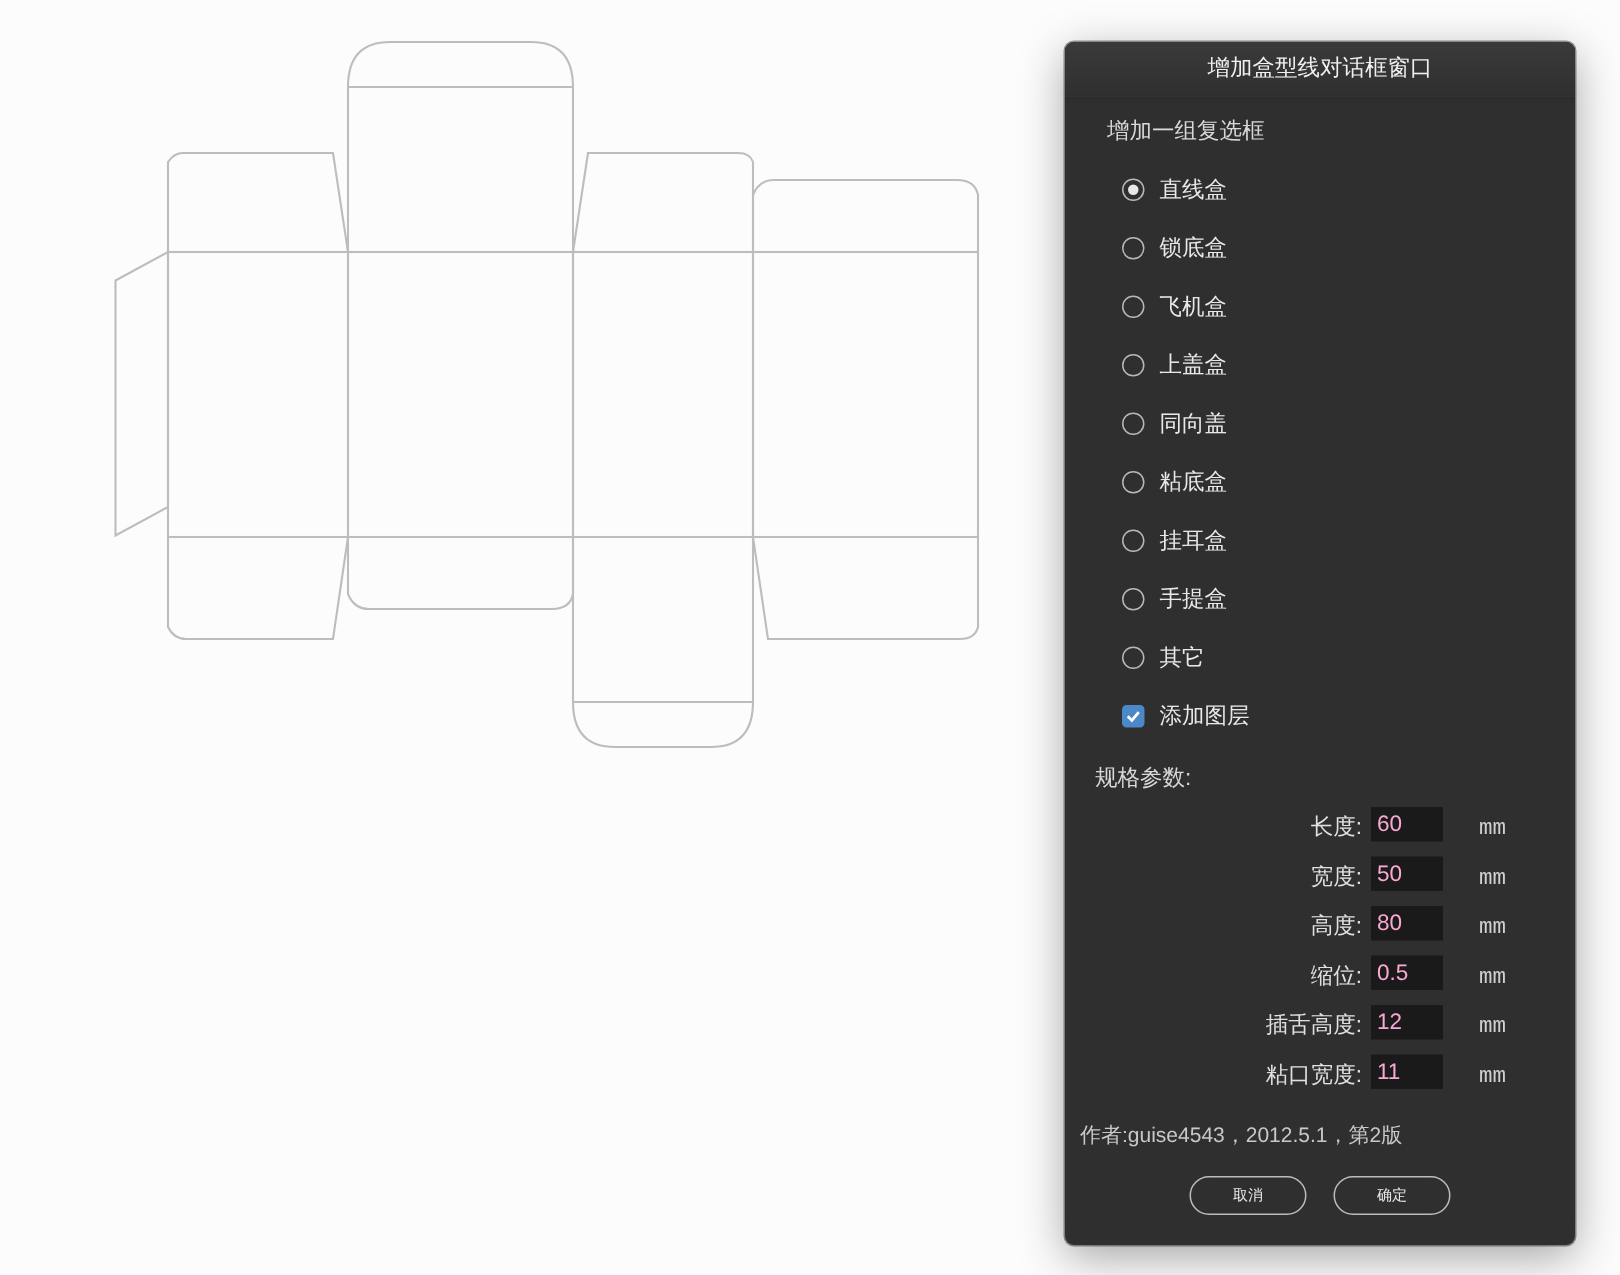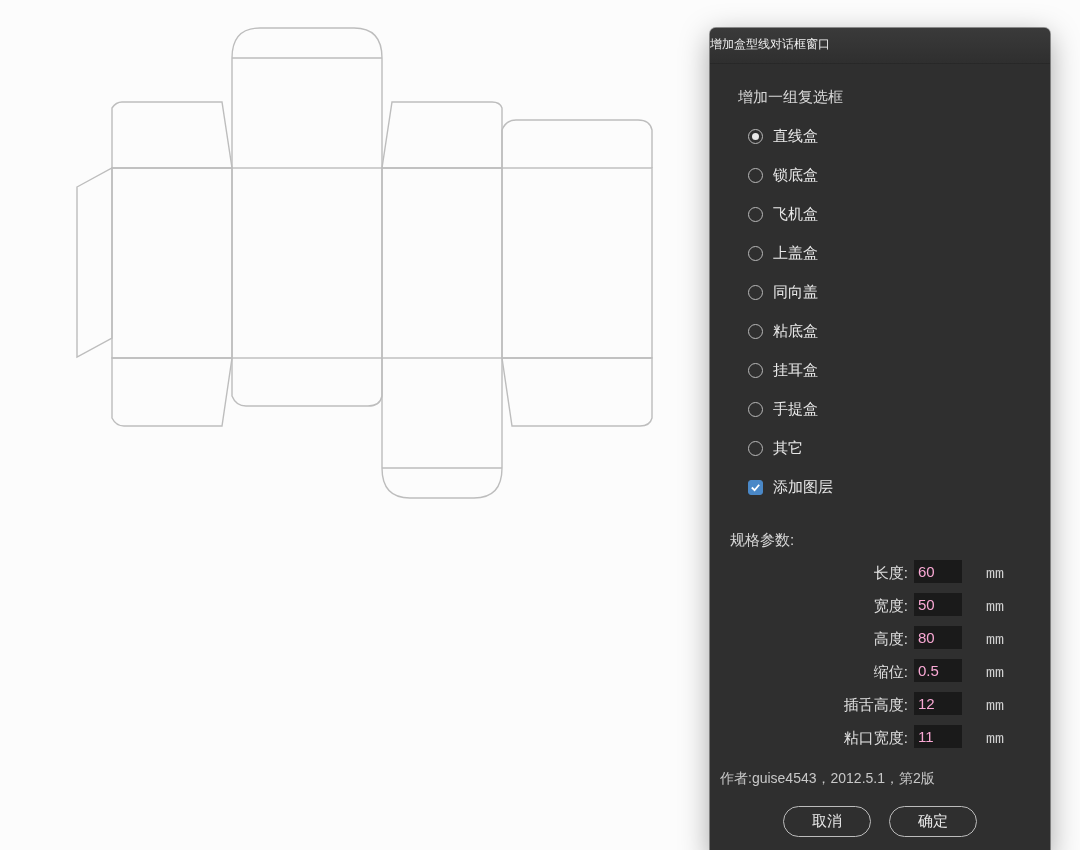--- a/index.html
+++ b/index.html
@@ -24,34 +24,34 @@
     top: 28px;
     width: 340px;
     background: #2f2f2f;
     border-radius: 6px;
     box-shadow: 0 8px 30px rgba(0,0,0,0.35), 0 0 0 1px rgba(0,0,0,0.4);
     color: #e8e8e8;
     font-size: 15px;
     padding-bottom: 20px;
   }
   .dialog-title {
-    text-align: left;
+    text-align: center;
     padding: 8px 0 10px 0;
     color: #f0f0f0;
-    font-size: 12px;
+    font-size: 15px;
     border-bottom: 1px solid rgba(0,0,0,0.3);
     background: linear-gradient(#3a3a3a,#2f2f2f);
     border-radius: 6px 6px 0 0;
   }
   .section {
     padding: 8px 20px 0 28px;
   }
   .section-label {
     color: #d8d8d8;
-    margin: 16px 0 4px 0;
+    margin: 4px 0 4px 0;
   }
   .opt {
     display: flex;
     align-items: center;
     margin: 20px 0 6px 10px;
     cursor: pointer;
   }
   .radio {
     width: 15px; height: 15px;
     border-radius: 50%;
@@ -123,21 +123,21 @@
     justify-content: center;
     gap: 18px;
     margin-top: 18px;
   }
   .btn {
     border: 1.5px solid #bcbcbc;
     border-radius: 18px;
     padding: 5px 28px;
     color: #eaeaea;
     background: transparent;
-    font-size: 15px;
+    font-size: 10px;
     cursor: pointer;
   }
 </style>
 </head>
 <body>
 
 <div class="canvas">
   <svg viewBox="0 0 700 850" width="700" height="850">
     <g fill="none" stroke="#bdbdbd" stroke-width="1.4">
 

